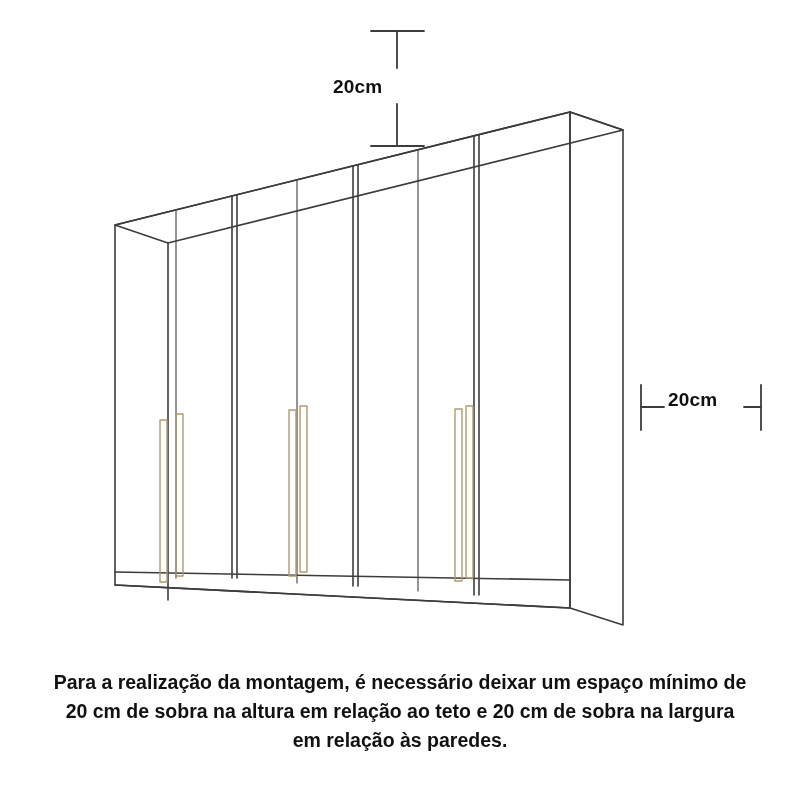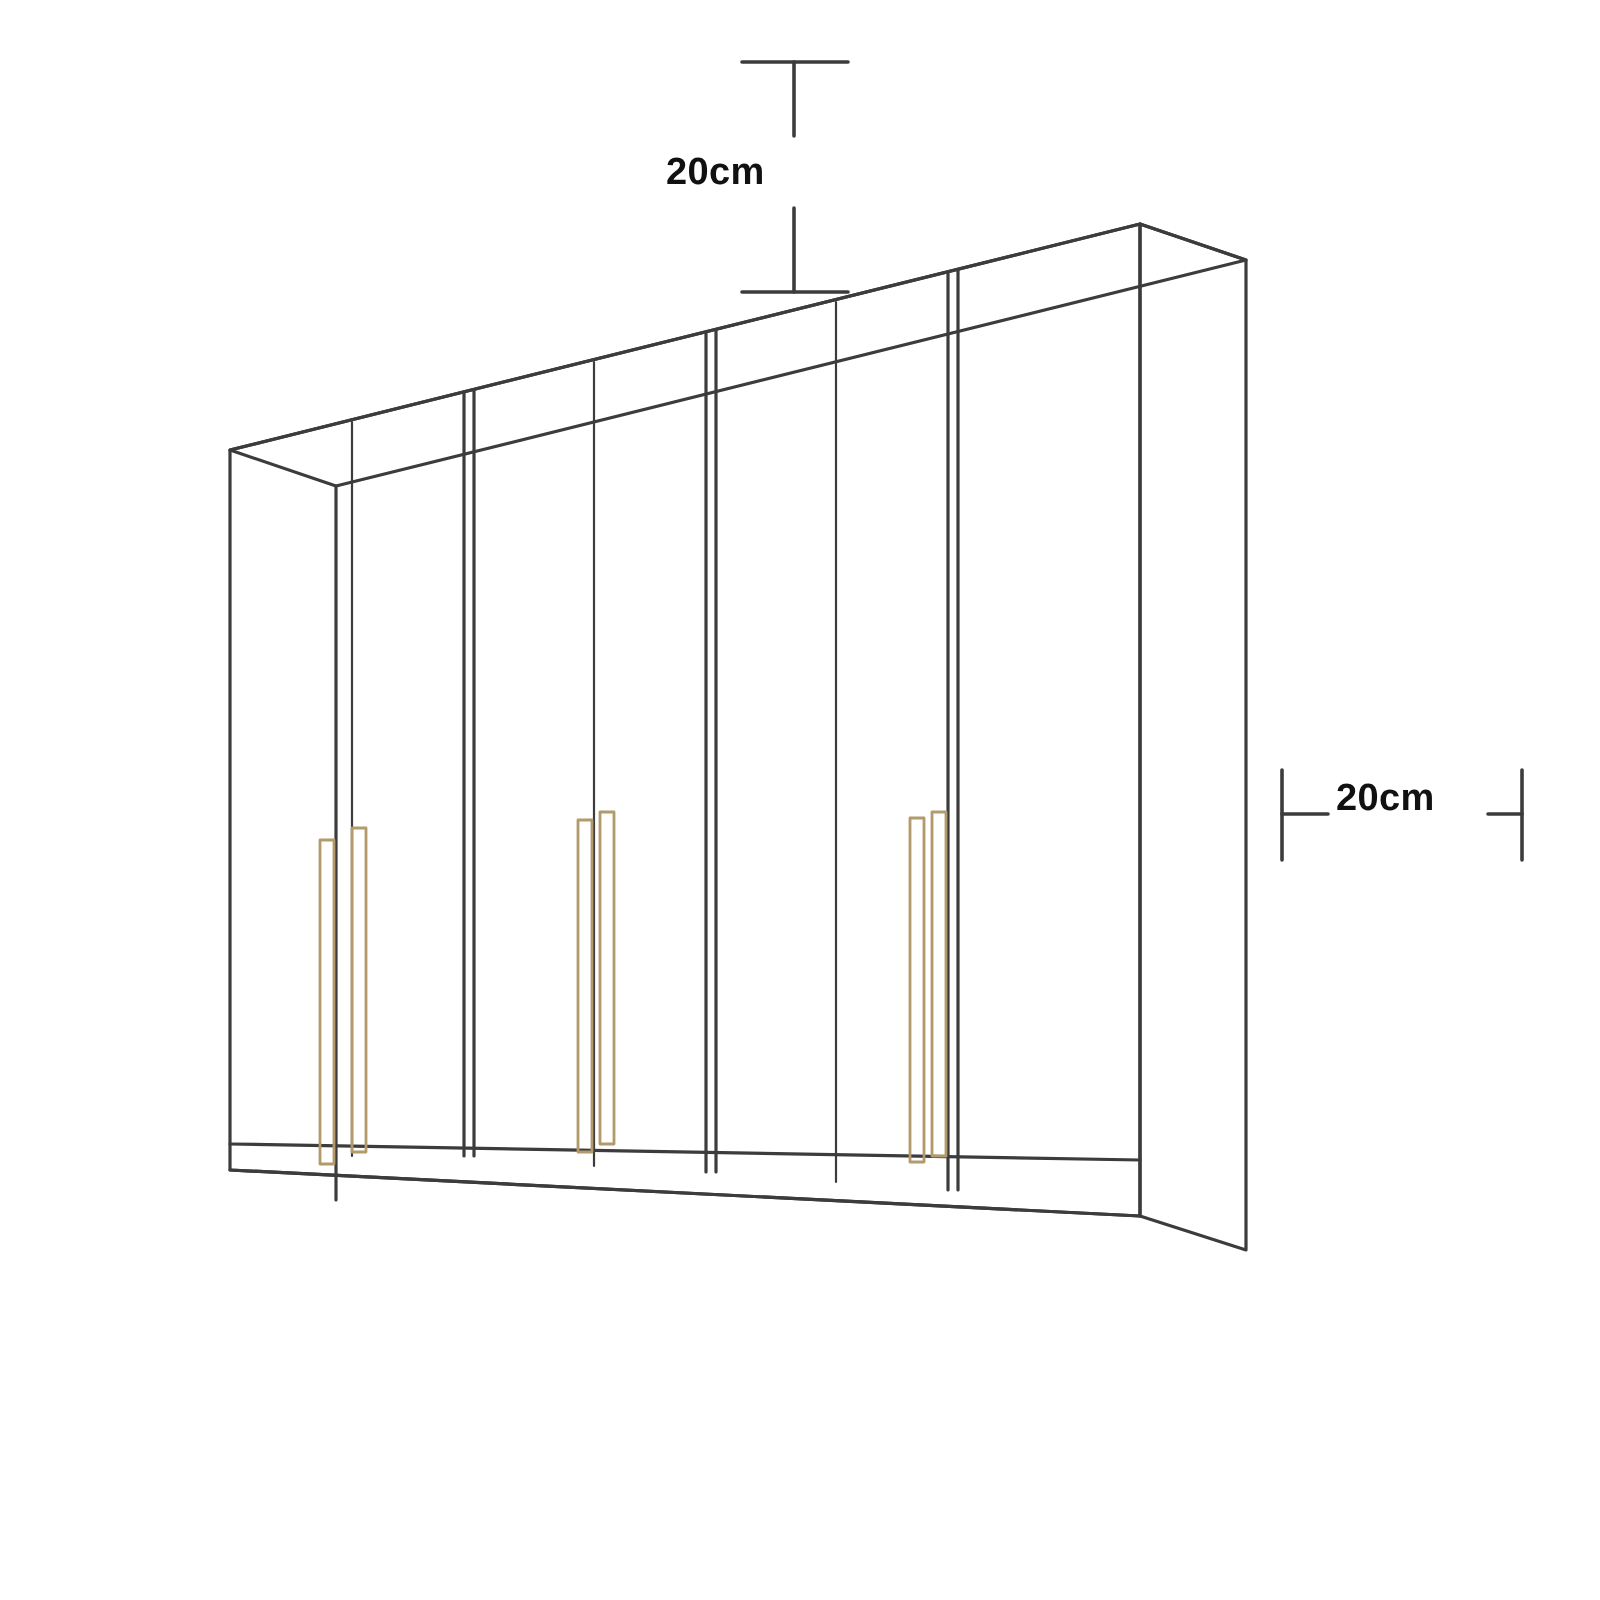--- a/index.html
+++ b/index.html
@@ -122,14 +122,19 @@
           <rect x="466" y="406" width="7" height="172"></rect>
         </g>
       </g>
     </g>
   </svg>
 
   <div class="dim-label" id="label-height">20cm</div>
 
   <div class="dim-label" id="label-width">20cm</div>
 
+  <div id="caption">
+    <span>Para a realização da montagem, é necessário deixar um espaço</span>
+    <span>mínimo de 20 cm de sobra na altura em relação ao teto e 20 cm de</span>
+    <span>sobra na largura em relação às paredes.</span>
+  </div>
 
 </div>
 
 </body></html>

